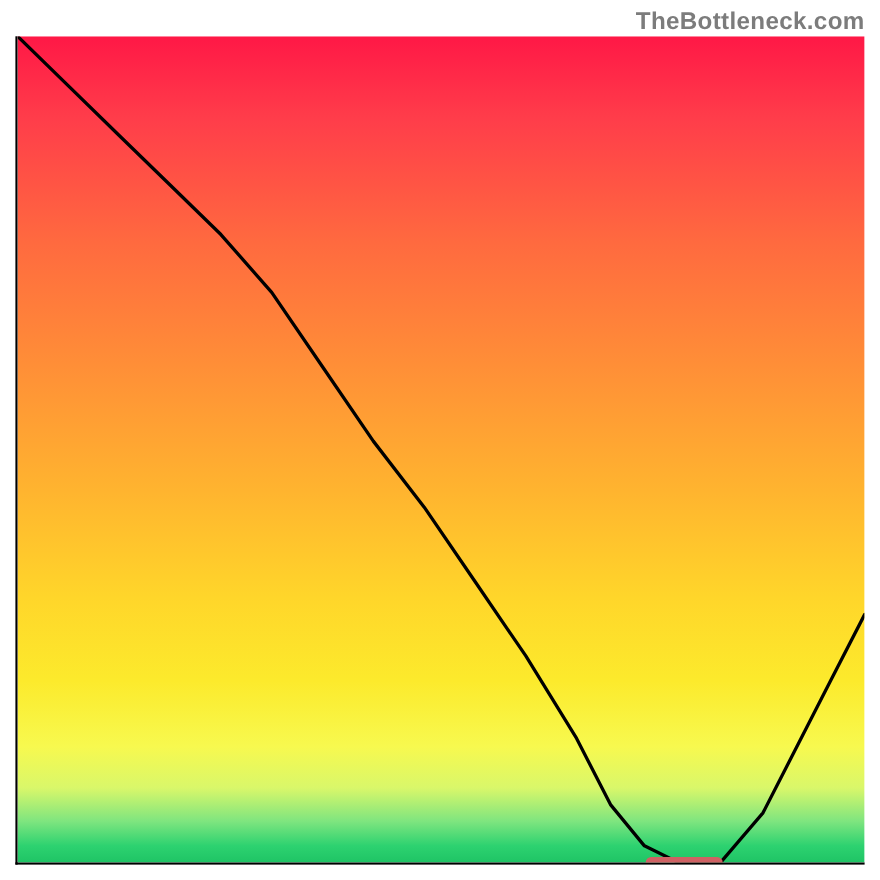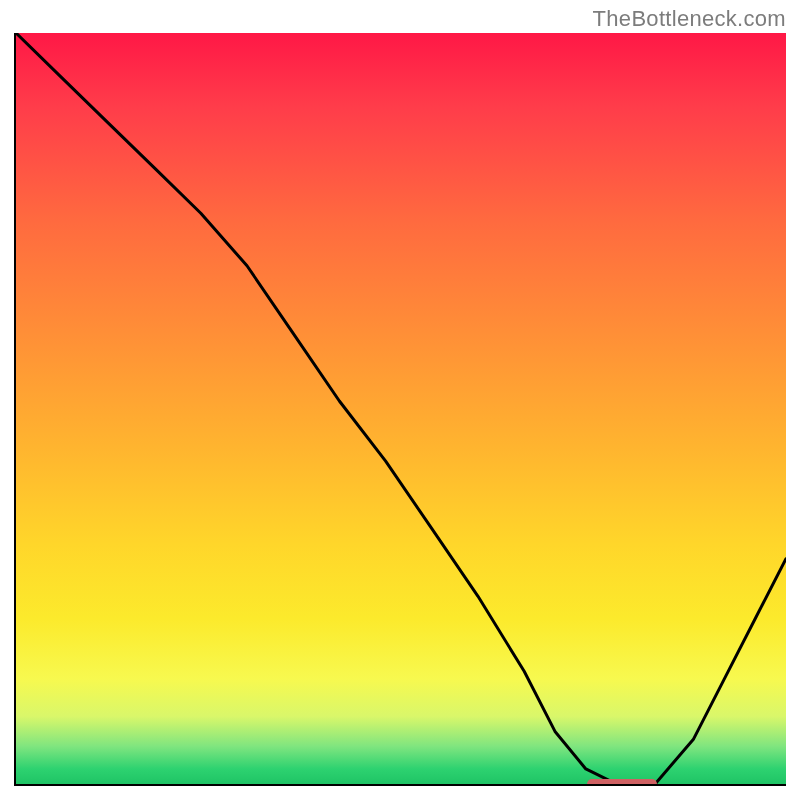--- a/index.html
+++ b/index.html
@@ -60,21 +60,21 @@
     position: absolute;
     height: 10px;
     border-radius: 5px;
     background: #cf6163;
   }
   .watermark {
     position: absolute;
     top: 6px;
     right: 14px;
     font-size: 22px;
-    font-weight: 400;
+    font-weight: 700;
     color: #7c7c7c;
     letter-spacing: 0.3px;
     margin-left: 11px;
   }
 </style>
 </head>
 <body>
 
 <div class="chart-wrap">
 

